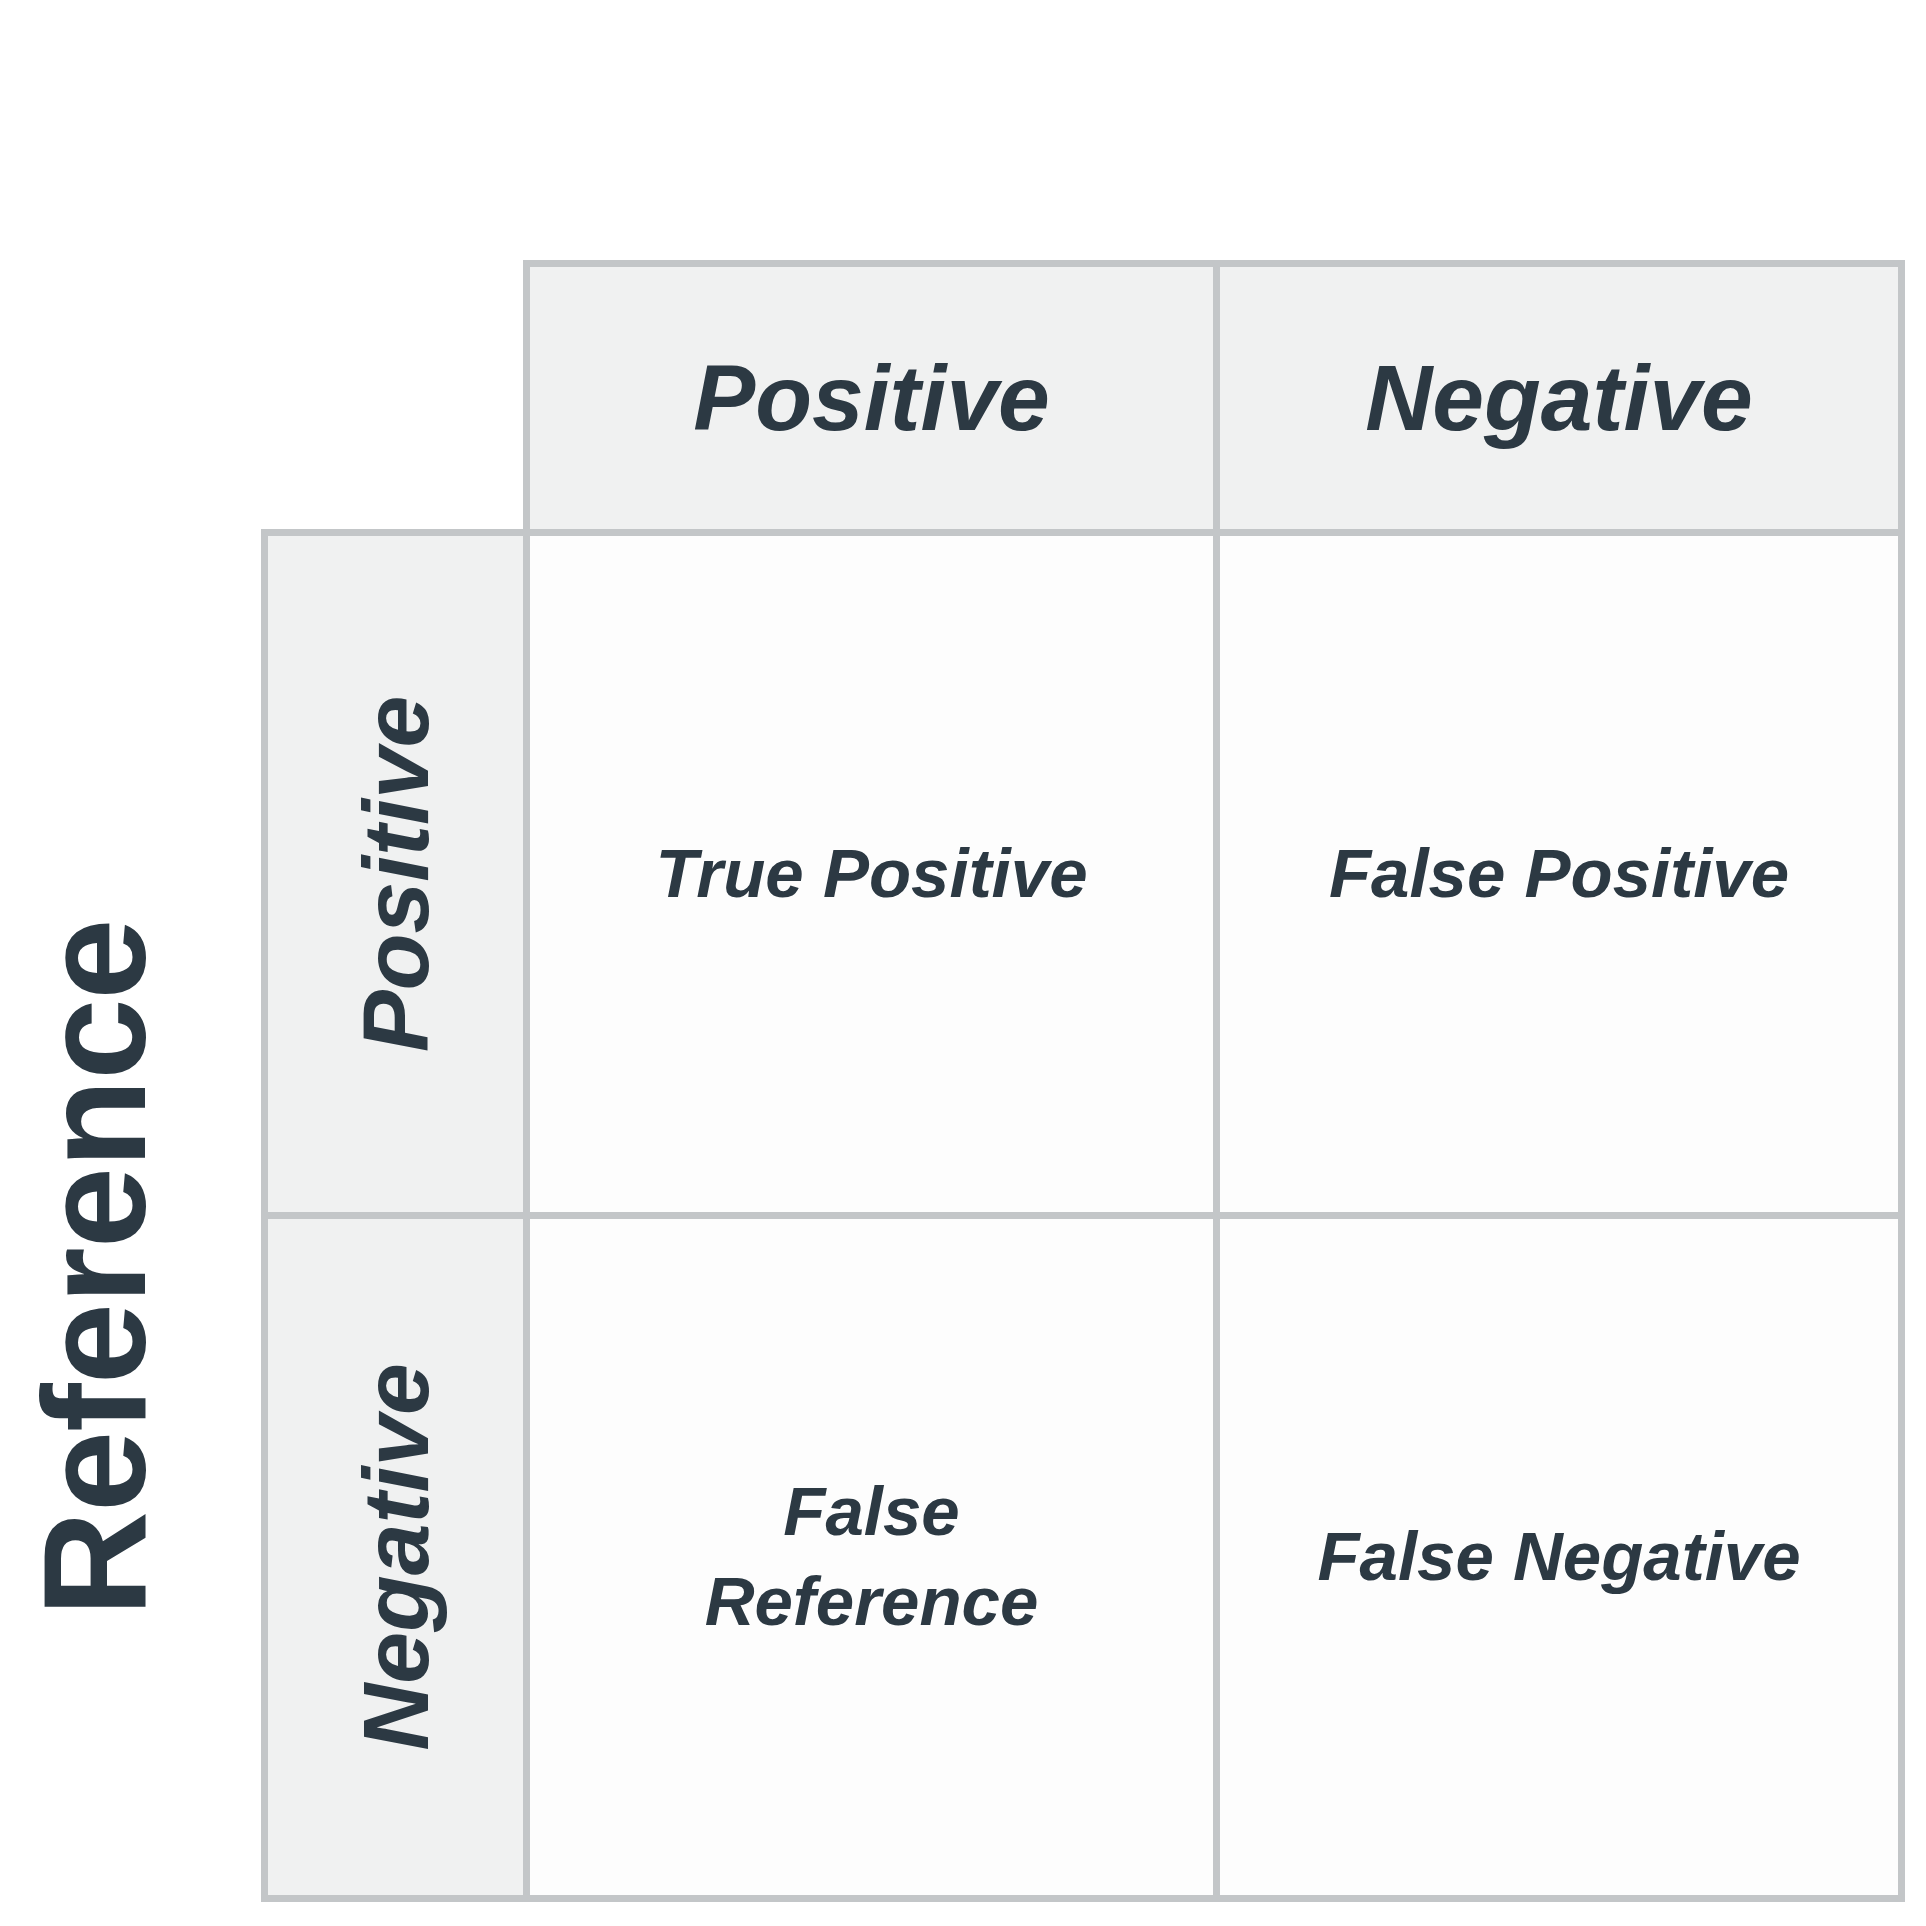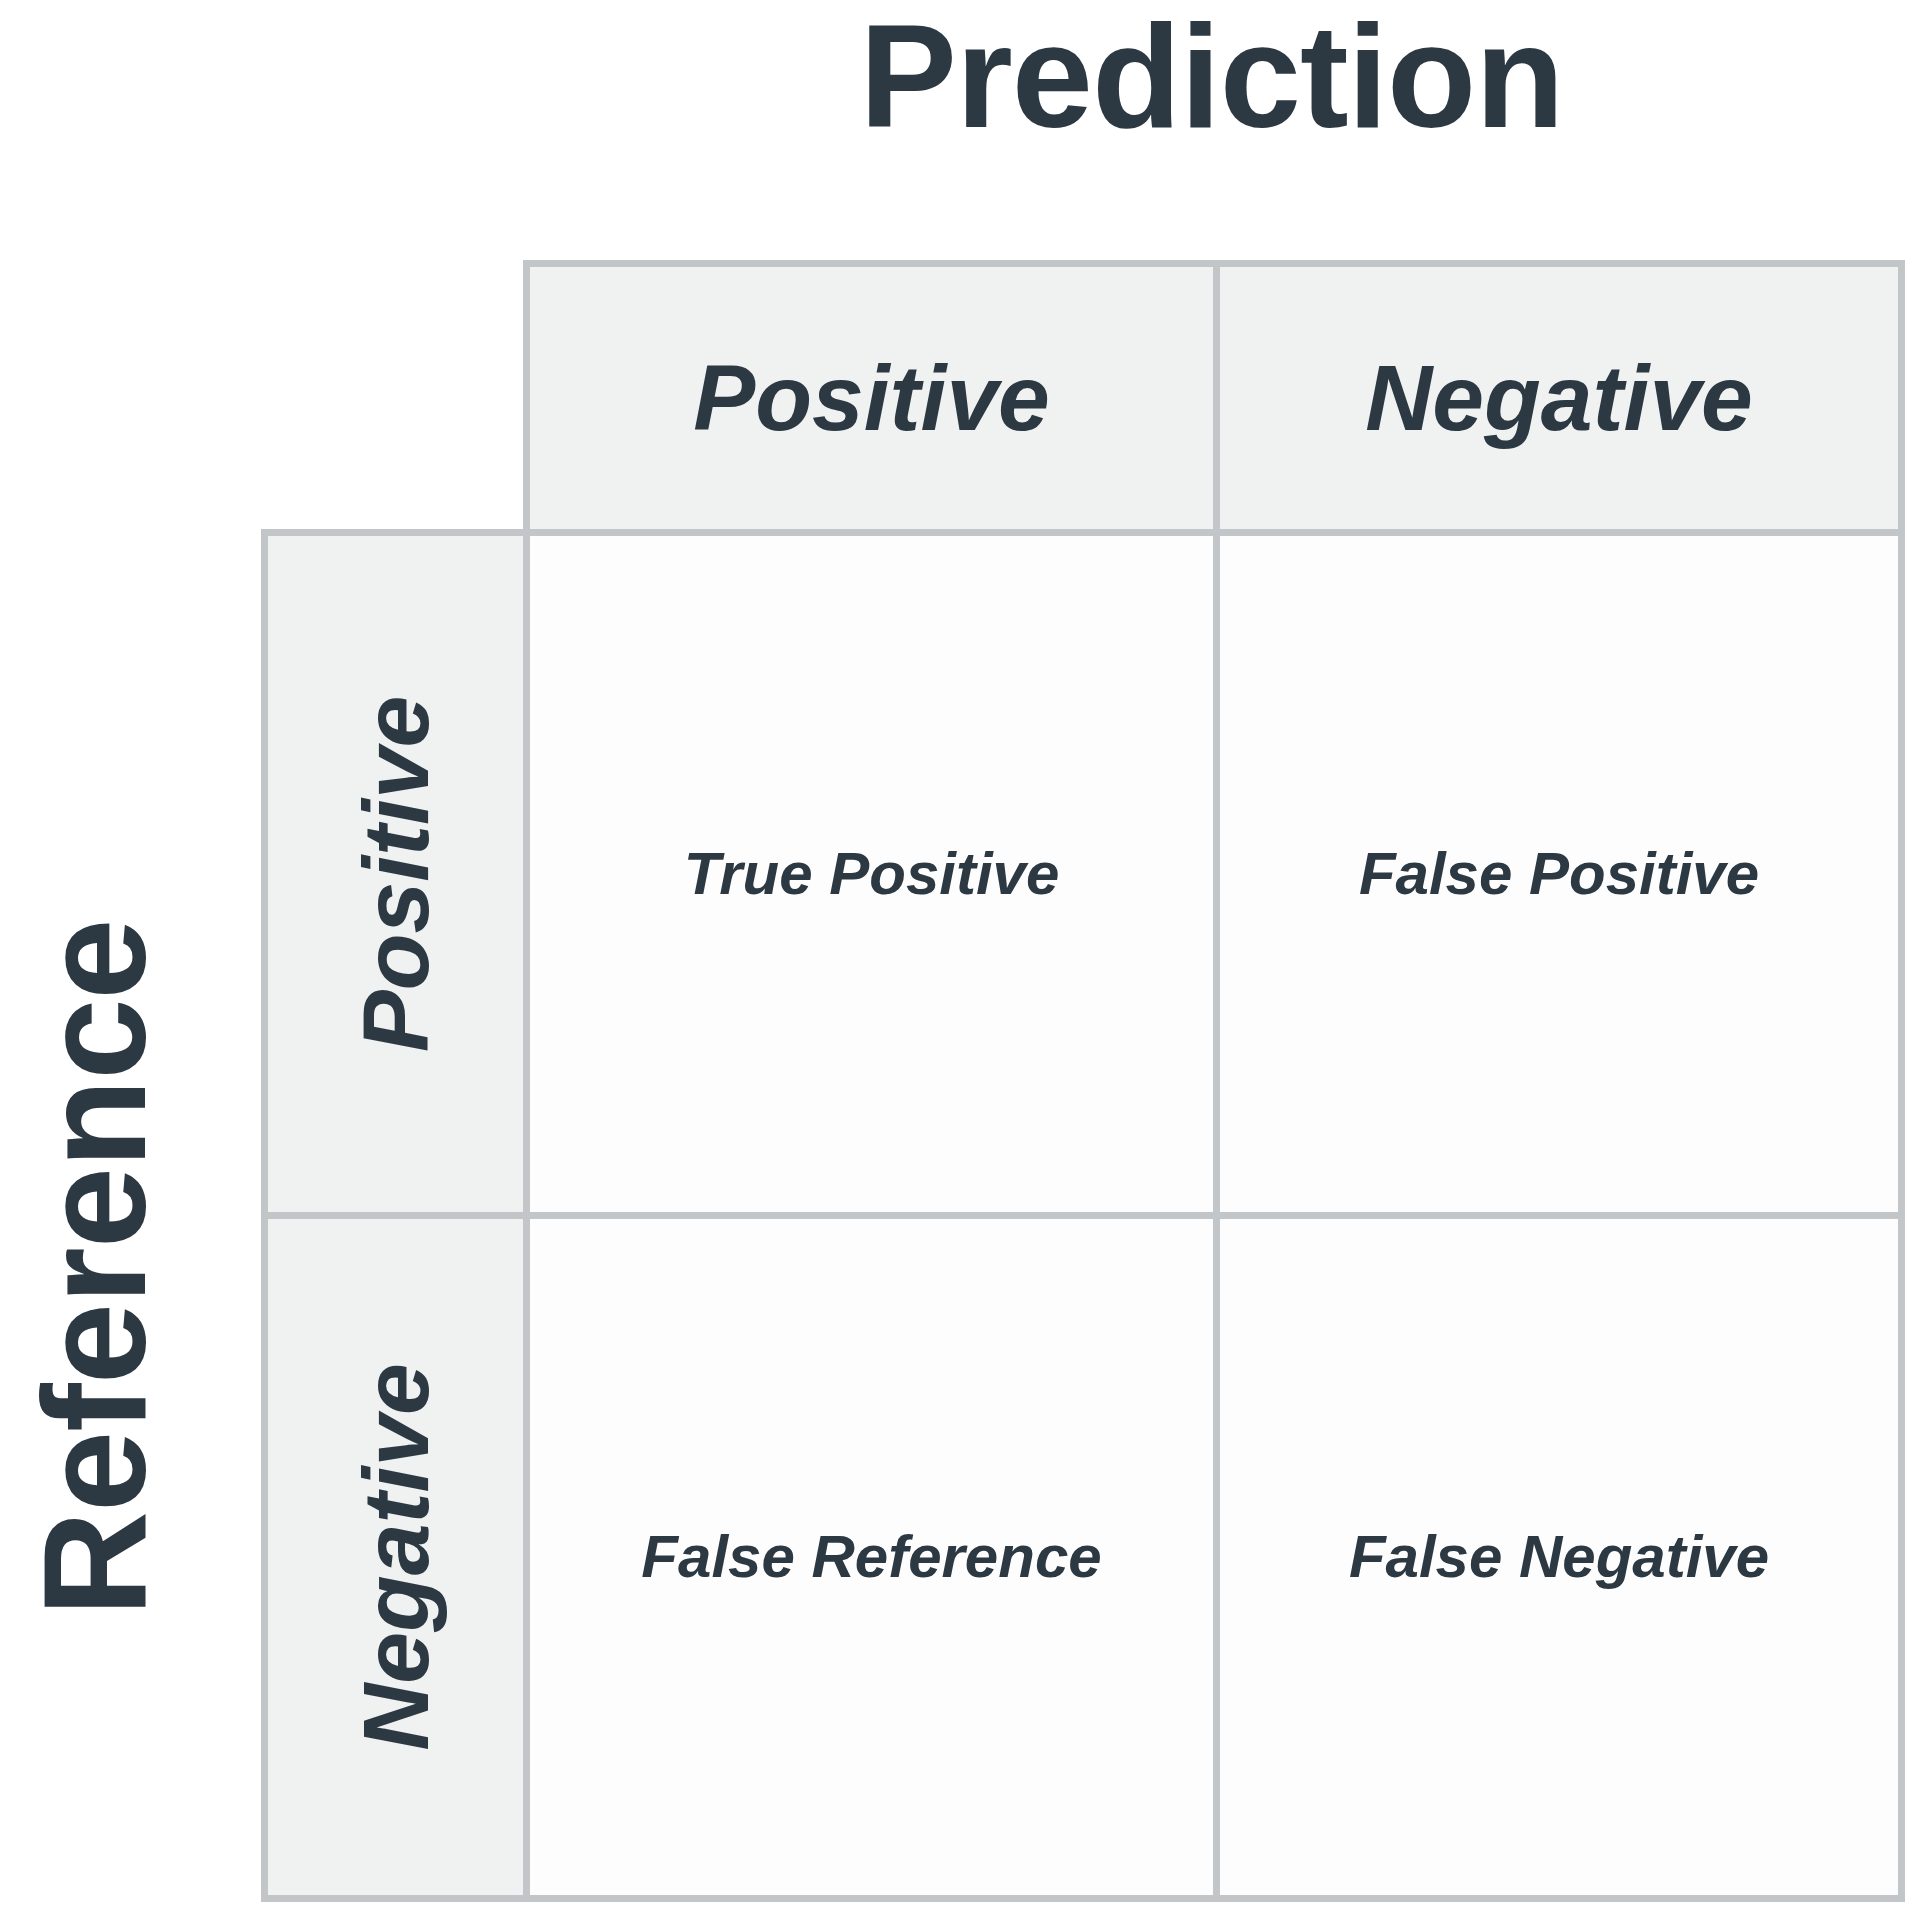--- a/index.html
+++ b/index.html
@@ -98,36 +98,35 @@
     top:50%;
     left:50%;
     transform:translate(-50%,-50%) rotate(-90deg);
     white-space:nowrap;
     font-size:93px;
     font-weight:700;
     color:var(--text);
   }
   td.cell{
     background:var(--cell-bg);
-    font-size:60px;
+    font-size:69px;
     font-weight:700;
     color:var(--text);
   }
   td.cell .wrap{
     max-width:488px;
     margin:0 auto;
     line-height:1.3;
   }
 </style>
 </head>
 <body>
 
 <div class="canvas">
 
-  <div class="top-title">Prediction</div>
 
   <div class="side-title">
     <span class="rot">Reference</span>
   </div>
 
   <table class="matrix">
     <colgroup>
       <col class="c-rowhdr">
       <col class="c-col1">
       <col class="c-col2">

